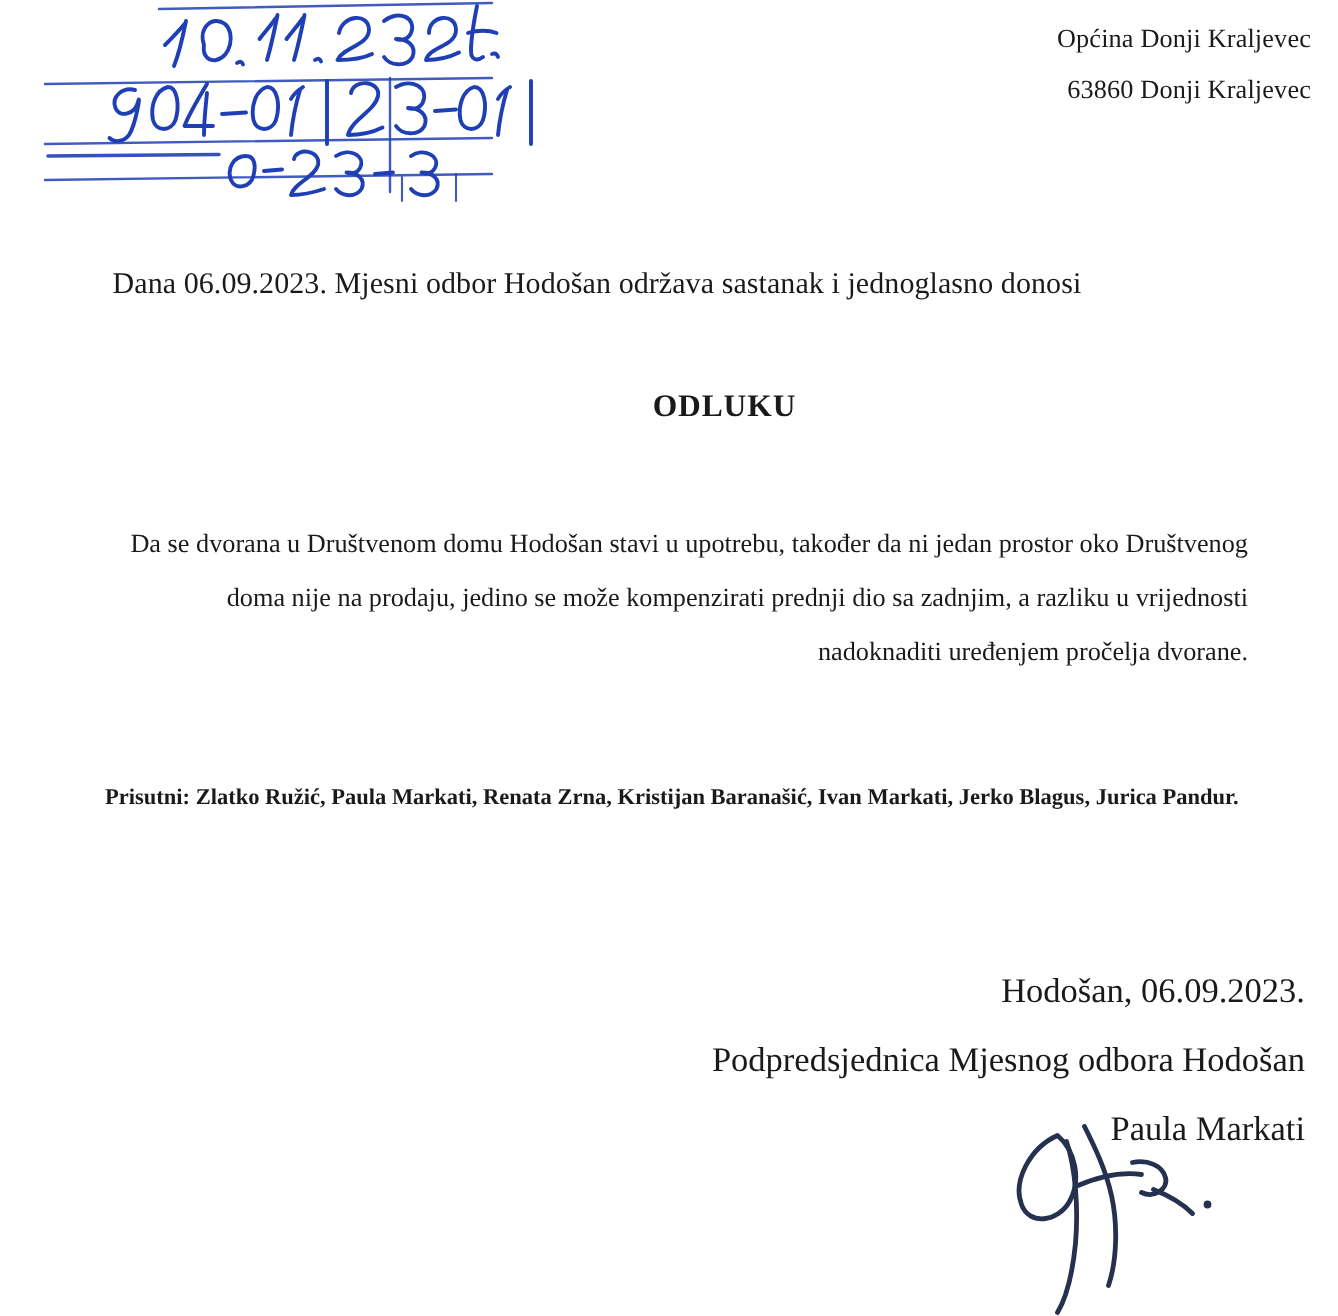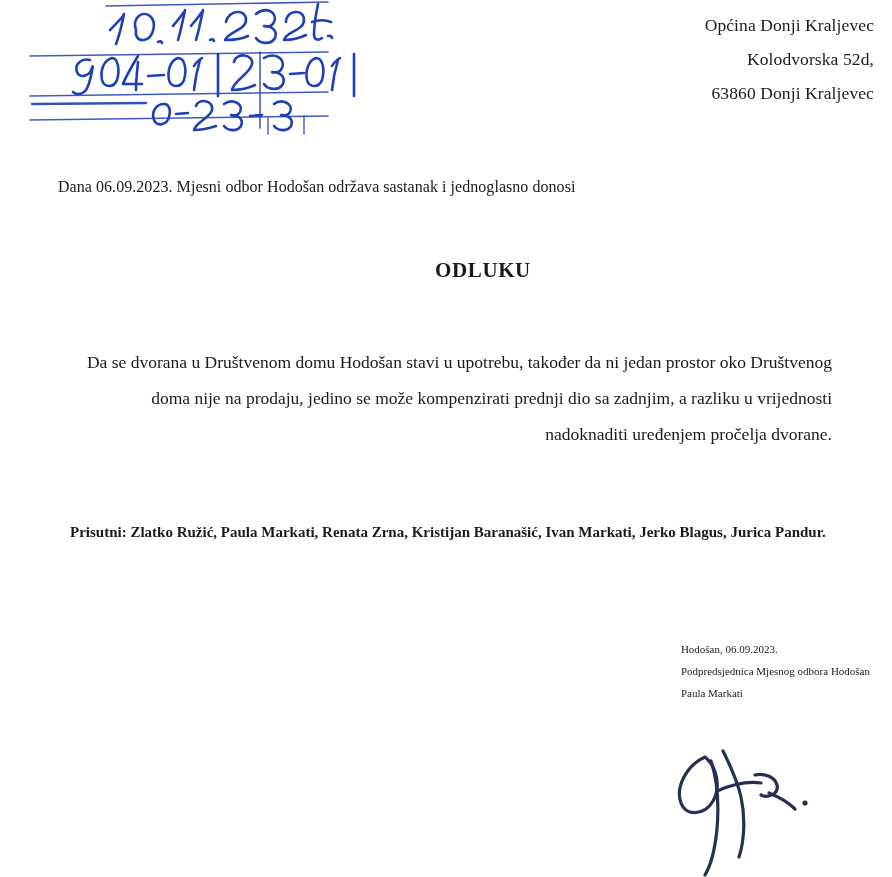--- a/index.html
+++ b/index.html
@@ -42,24 +42,24 @@
     text-align: right;
     font-size: 17.5px;
     line-height: 1.95;
     letter-spacing: 0.1px;
   }
   .letterhead div { white-space: nowrap; }
 
   
   .intro {
     position: absolute;
-    left: 58px;
+    left: 75px;
     top: 178px;
     width: 760px;
-    font-size: 16px;
+    font-size: 20px;
     letter-spacing: 0.05px;
   }
 
   .title {
     position: absolute;
     left: 0;
     right: 0;
     top: 258px;
     text-align: center;
     font-size: 21px;
@@ -85,21 +85,22 @@
     width: 762px;
     font-size: 15px;
     line-height: 2.05;
     font-weight: bold;
   }
 
   .closing {
     position: absolute;
     right: 60px;
     top: 638px;
-    font-size: 11px;
+    text-align: right;
+    font-size: 23px;
     line-height: 2.0;
   }
   .closing div { white-space: nowrap; }
 
   .signature {
     position: absolute;
     right: 95px;
     top: 745px;
     width: 170px;
     height: 132px;
@@ -162,21 +163,20 @@
         <path d="M168 106 C170 98 186 100 184 110 C182 118 168 122 166 130 C175 130 182 128 188 126"></path>
         <path d="M196 104 C205 98 216 104 212 112 C210 116 205 116 203 115 C210 115 216 119 213 126 C209 132 200 131 196 126"></path>
         <path d="M222 116 L234 115"></path>
         <path d="M246 104 C254 98 266 104 262 112 C260 116 255 116 253 115 C260 115 266 119 263 126 C259 132 250 131 246 126"></path>
       </g>
     </svg>
   </div>
 
   <div class="letterhead">
     <div>Općina Donji Kraljevec</div>
-    <div>Kolodvorska 52d,</div>
     <div>63860 Donji Kraljevec</div>
   </div>
 
   <div class="intro">Dana 06.09.2023. Mjesni odbor Hodošan održava sastanak i jednoglasno donosi</div>
 
   <div class="title">ODLUKU</div>
 
   <div class="decision">Da se dvorana u Društvenom domu Hodošan stavi u upotrebu, također da ni jedan prostor oko Društvenog doma nije na prodaju, jedino se može kompenzirati prednji dio sa zadnjim, a razliku u vrijednosti nadoknaditi uređenjem pročelja dvorane.</div>
 
   <div class="attendees">Prisutni: Zlatko Ružić, Paula Markati, Renata Zrna, Kristijan Baranašić, Ivan Markati, Jerko Blagus, Jurica Pandur.</div>

